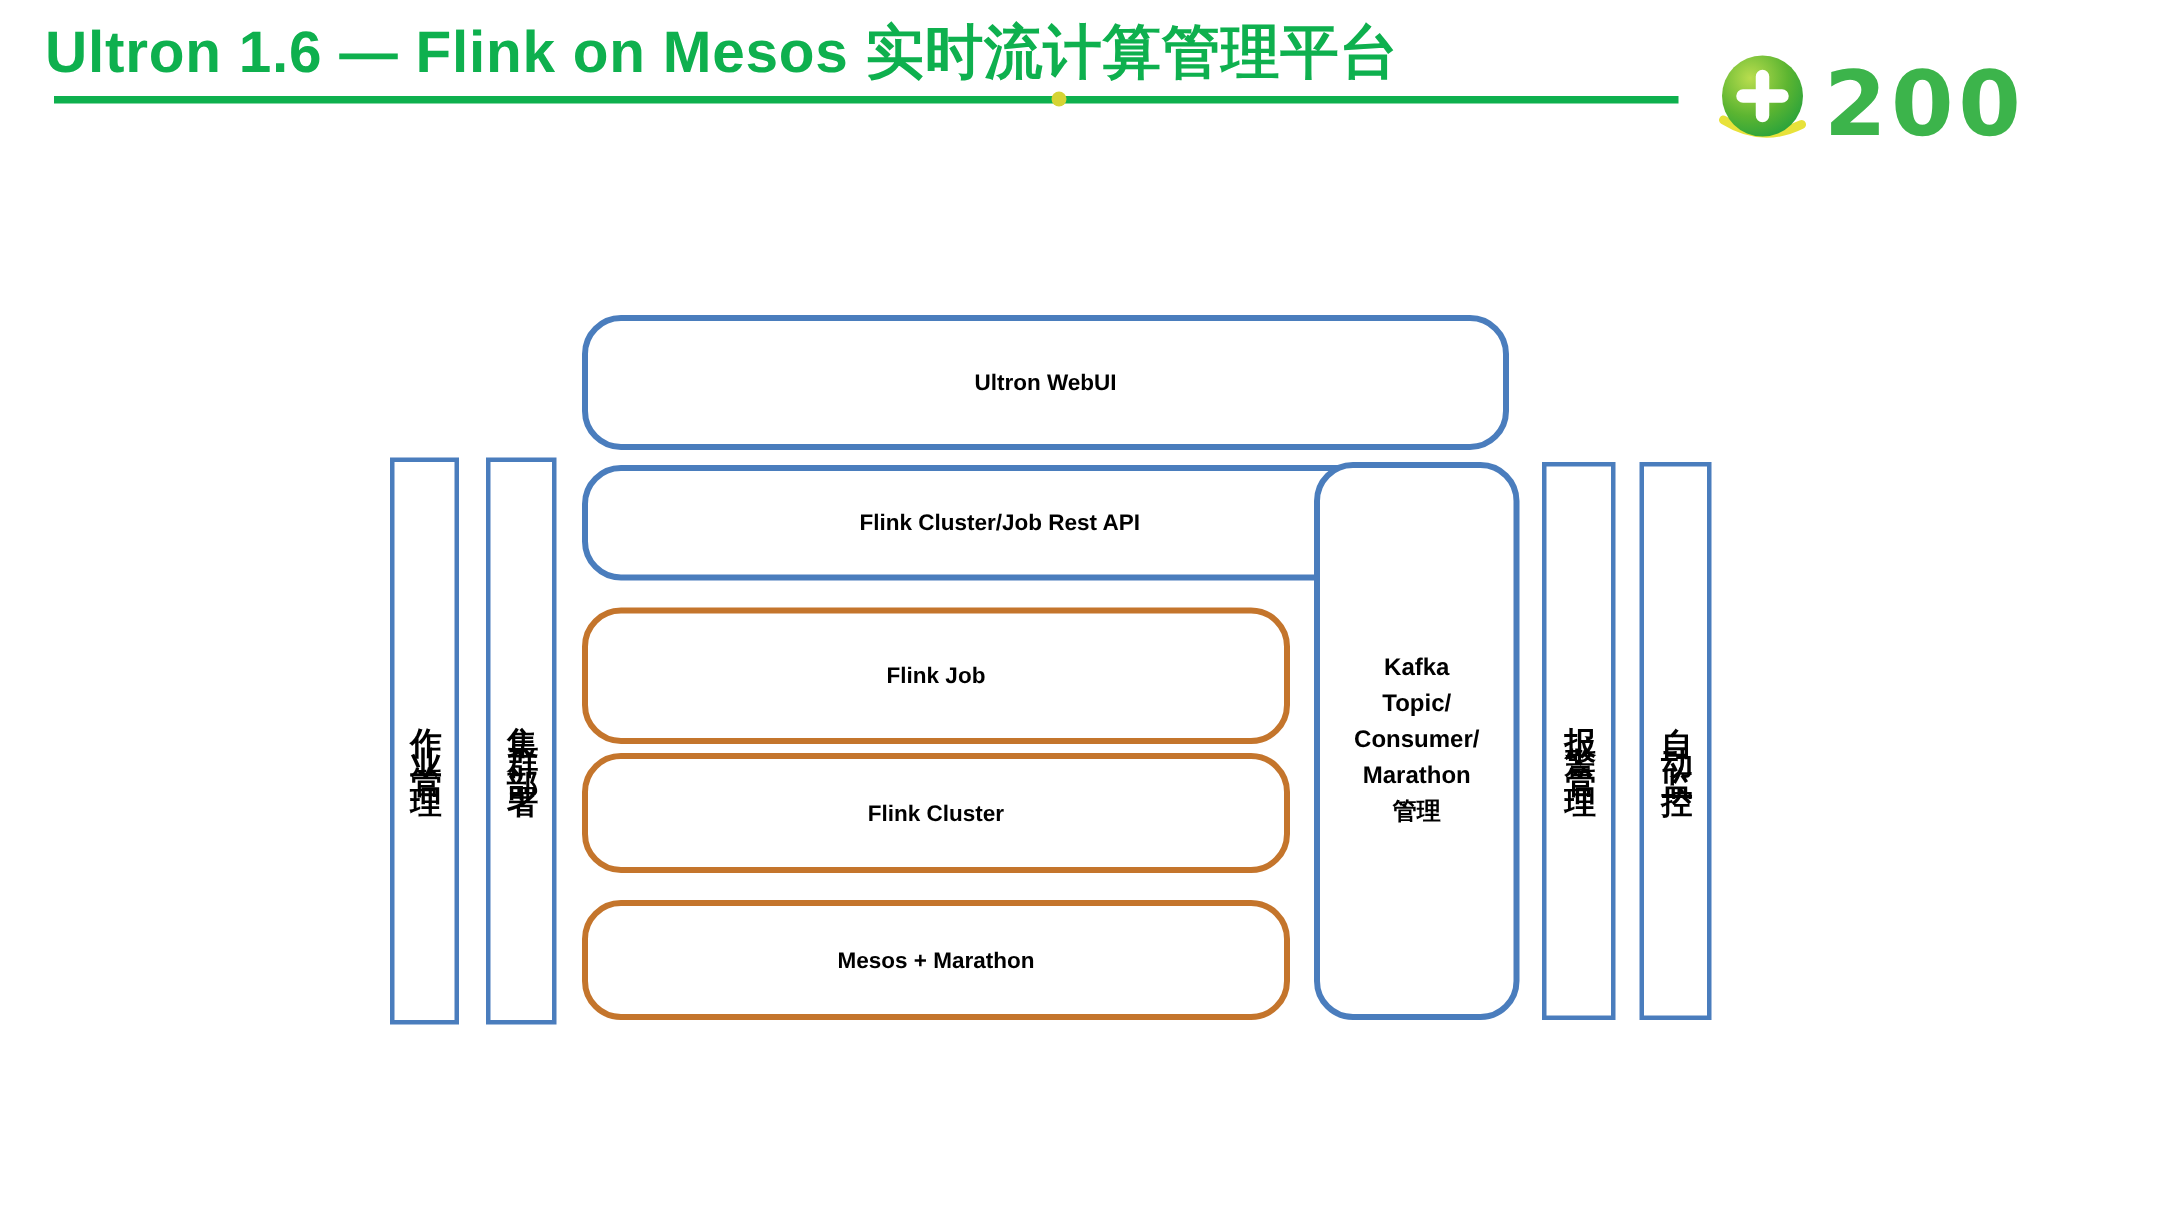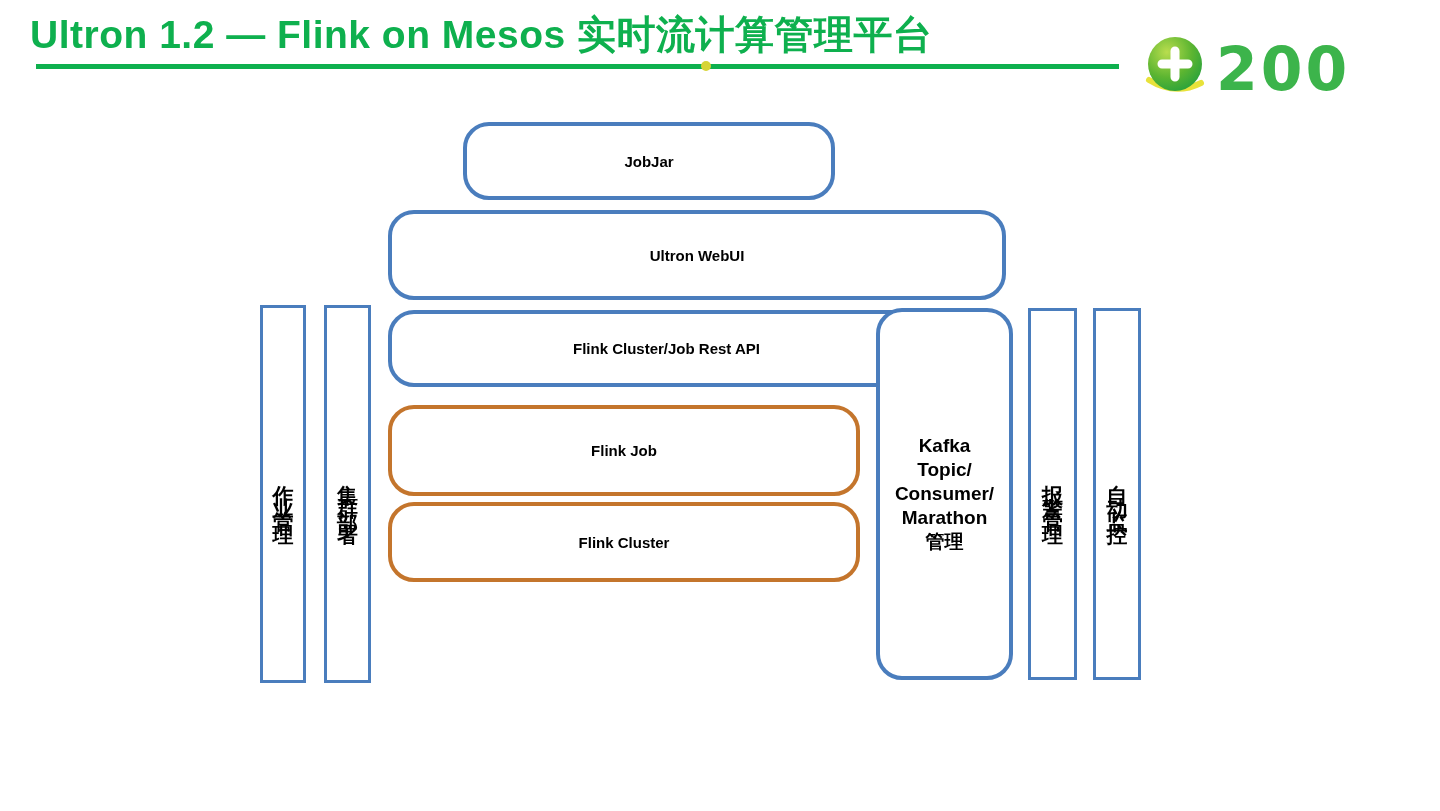--- a/index.html
+++ b/index.html
@@ -108,33 +108,33 @@
   .kafka {
     position: absolute;
     left: 876px; top: 308px; width: 137px; height: 372px;
     border: 4px solid var(--blue);
     border-radius: 26px;
     background: #fff;
     display: flex;
     flex-direction: column;
     align-items: center;
     justify-content: center;
-    font-size: 19px;
+    font-size: 16px;
     font-weight: 600;
     line-height: 24px;
     color: #000;
     text-align: center;
   }
 </style>
 </head>
 <body>
 
 <div class="slide">
 
-  <div class="title">Ultron 1.2 — Flink on Mesos 实时流计算管理平台</div>
+  <div class="title">Ultron 1.6 — Flink on Mesos 实时流计算管理平台</div>
   <div class="rule"></div>
   <div class="accent-dot"></div>
 
   <div class="logo">
     <span>
       <svg width="66" height="66" viewBox="0 0 66 66" aria-hidden="true">
         <defs>
           <radialGradient id="sphereGrad" cx="35%" cy="28%" r="85%">
             <stop offset="0%" stop-color="#b9dd4e"></stop>
             <stop offset="55%" stop-color="#5cb531"></stop>
@@ -142,35 +142,35 @@
           </radialGradient>
         </defs>
         <path d="M7 46 q26 16 52 3" stroke="#e8e23a" stroke-width="6" fill="none" stroke-linecap="round"></path>
         <circle cx="33" cy="30" r="27" fill="url(#sphereGrad)"></circle>
         <path d="M33 17 v26 M20 30 h26" stroke="#ffffff" stroke-width="9" stroke-linecap="round"></path>
       </svg>
     </span>
     <span class="logo-text">200</span>
   </div>
 
-  <div class="rbox blue" id="box-jobjar">
-    <span>JobJar</span>
-  </div>
   <div class="rbox blue" id="box-webui">
     <span>Ultron WebUI</span>
   </div>
 
   <div class="rbox blue" id="box-rest-api">
     <span>Flink Cluster/Job Rest API</span>
   </div>
   <div class="rbox orange" id="box-flink-job">
     <span>Flink Job</span>
   </div>
   <div class="rbox orange" id="box-flink-cluster">
     <span>Flink Cluster</span>
+  </div>
+  <div class="rbox orange" id="box-mesos">
+    <span>Mesos + Marathon</span>
   </div>
 
   <div class="vbar" id="bar-job-mgmt">
     <span>作业管理</span>
   </div>
   <div class="vbar" id="bar-cluster-dep">
     <span>集群部署</span>
   </div>
 
   <div class="kafka">

